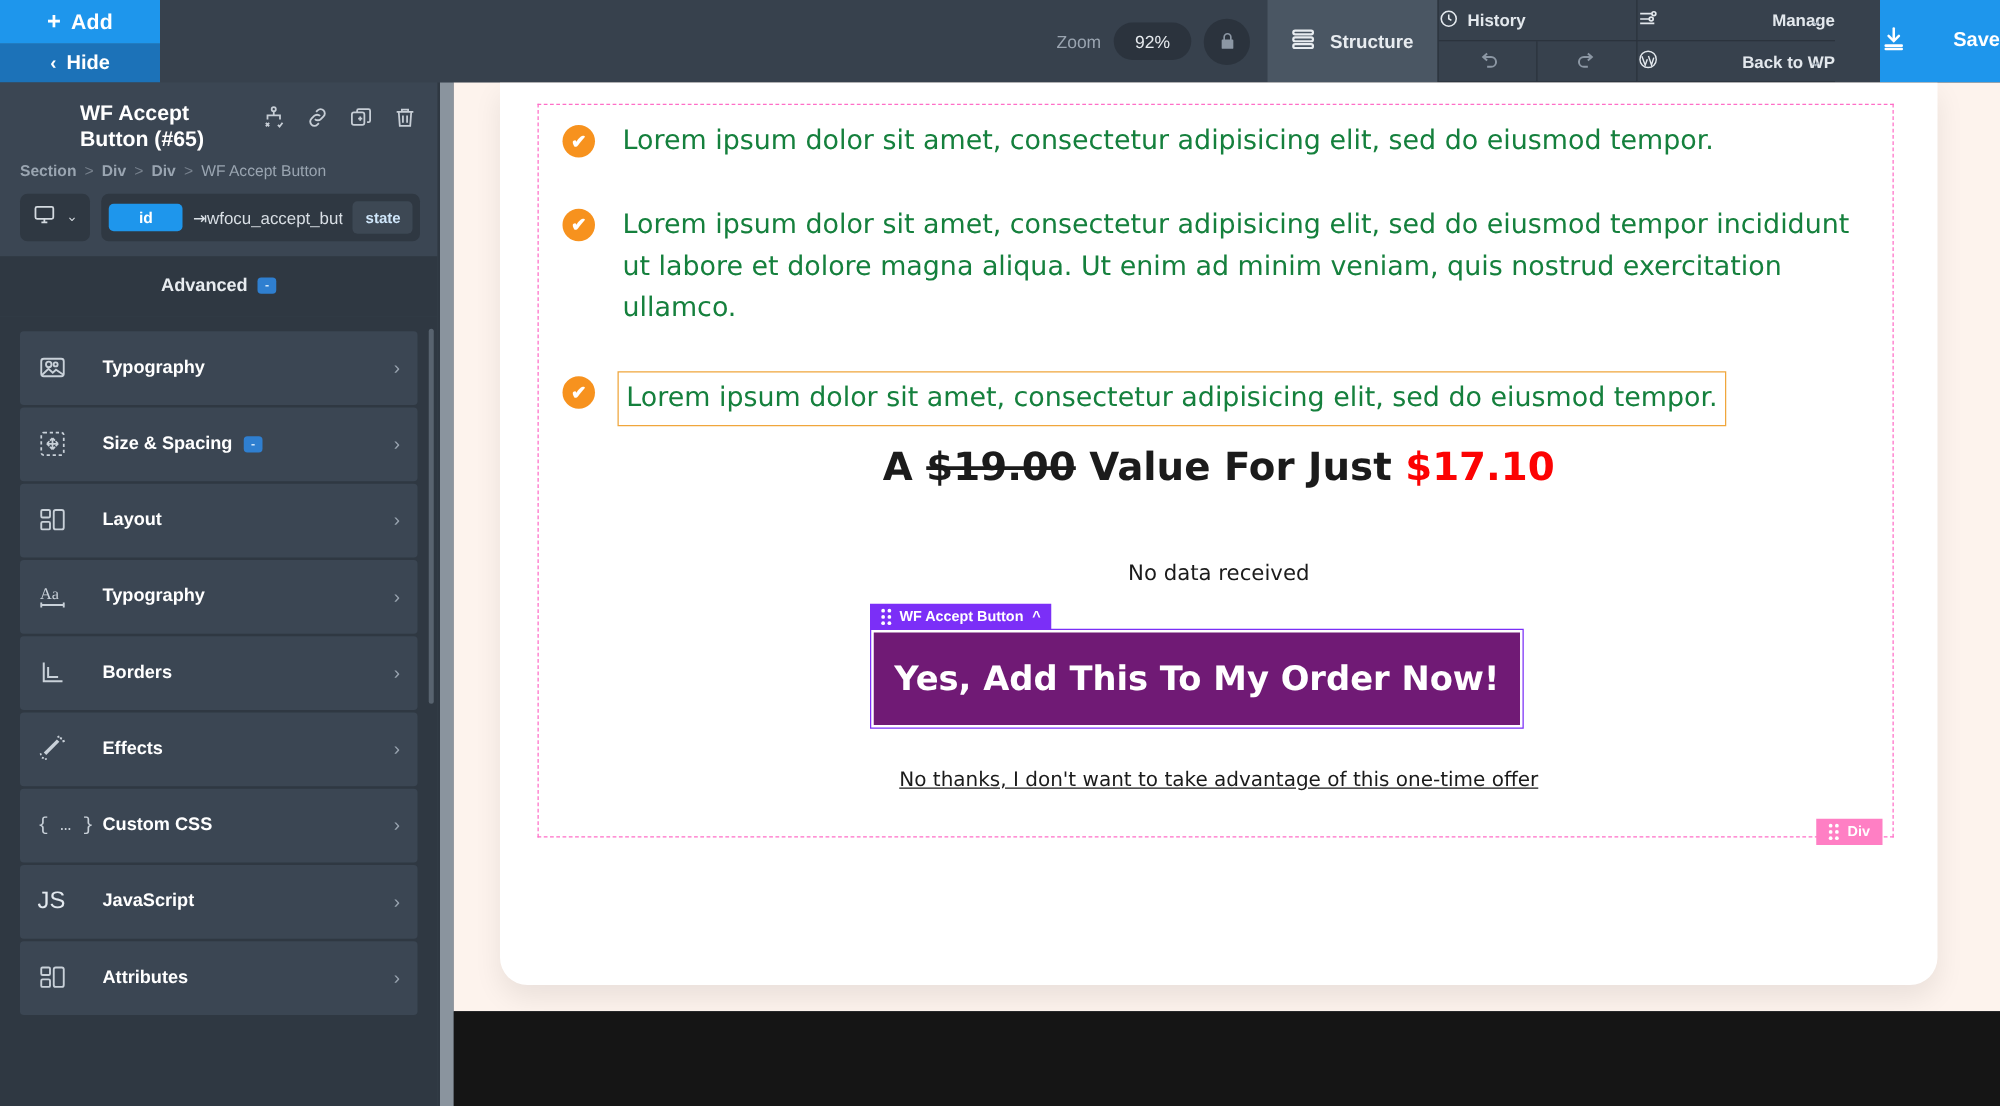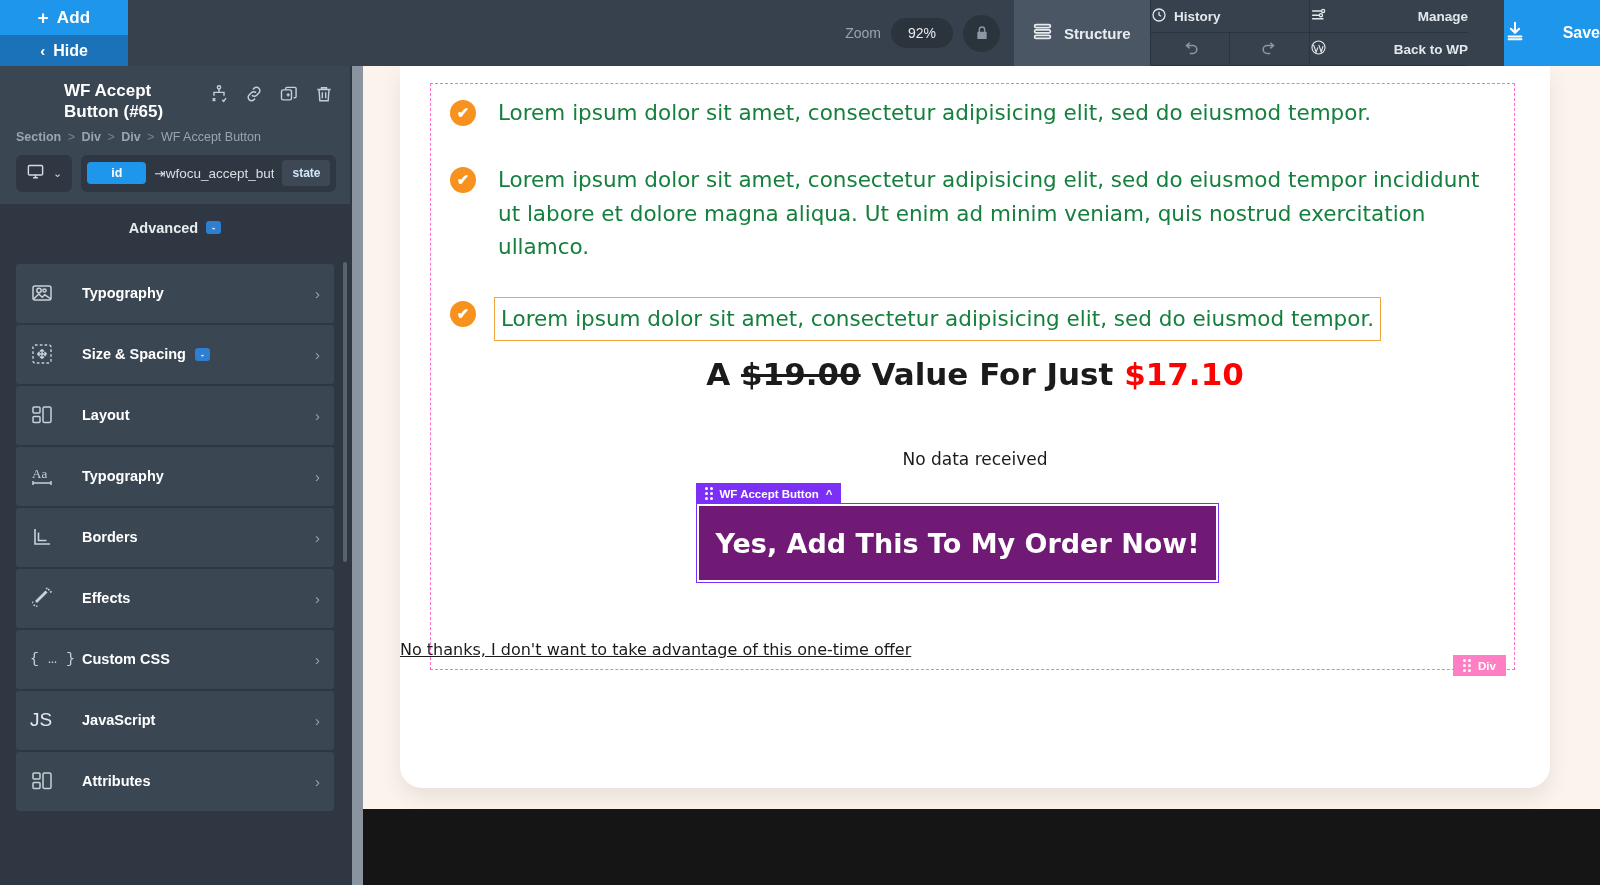--- a/index.html
+++ b/index.html
@@ -221,21 +221,21 @@
     position: absolute; left: -1.5px; top: -21px; height: 21px;
     background: #7b2ff7; color: #fff; font-size: 11.5px; font-weight: bold;
     display: flex; align-items: center; gap: 7px; padding: 0 9px;
   }
   .drag-dots {
     display: inline-grid; grid-template-columns: 3px 3px; gap: 2px;
   }
   .drag-dots i { width: 3px; height: 3px; background: #fff; border-radius: 50%; display: block; }
 
   .decline {
-    position: absolute; left: 0; right: 0; top: 574px; 
+    position: absolute; left: 0; right: 0; top: 548px; text-align: center;
     font-size: 16px; color: #1b1b1b; text-decoration: underline;
     font-family: "DejaVu Sans", sans-serif;
   }
 
   .div-badge {
     position: absolute; left: 1053px; top: 589px; height: 21px;
     background: #ff7fc4; color: #fff; font-size: 11.5px; font-weight: bold;
     display: flex; align-items: center; gap: 7px; padding: 0 10px;
   }
 </style>

